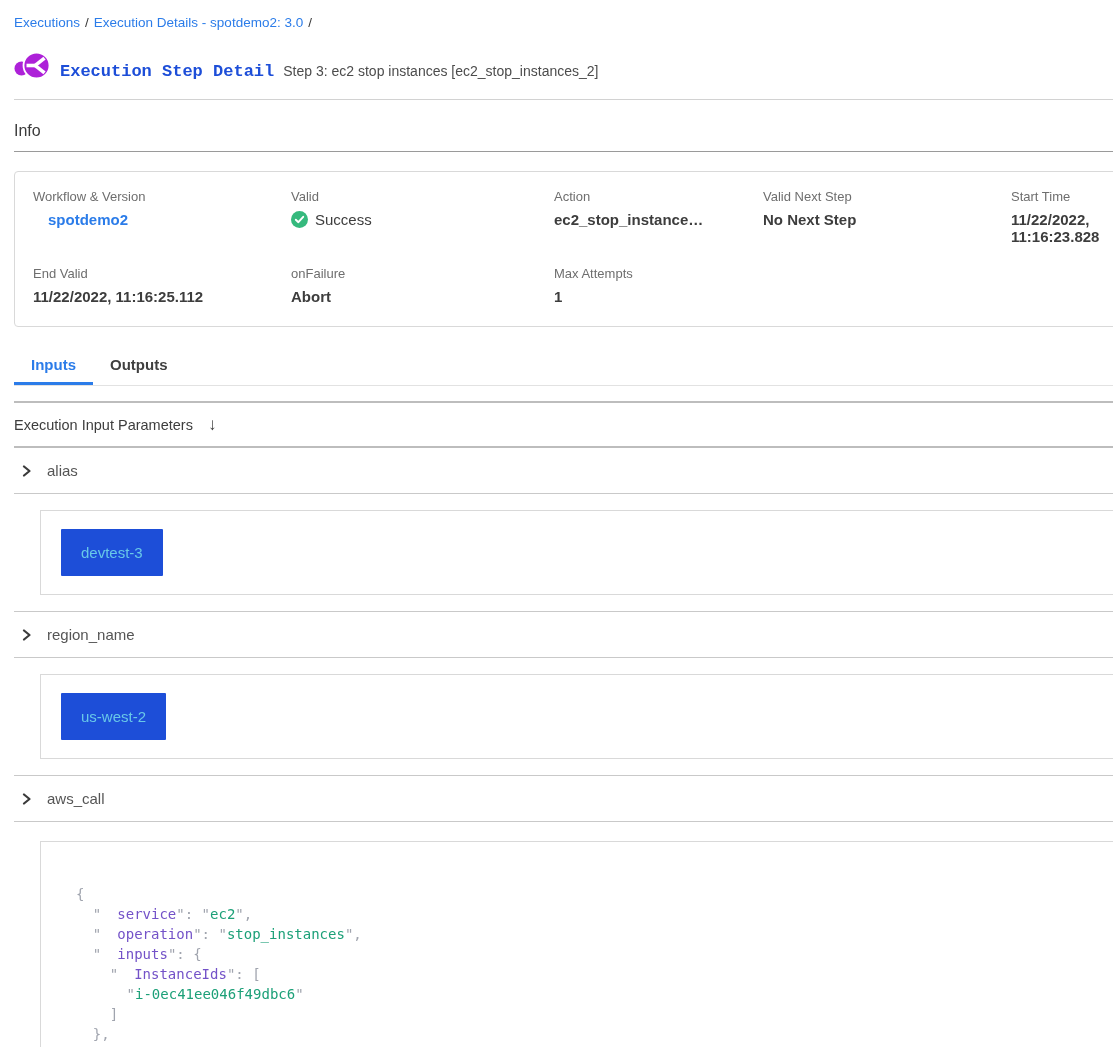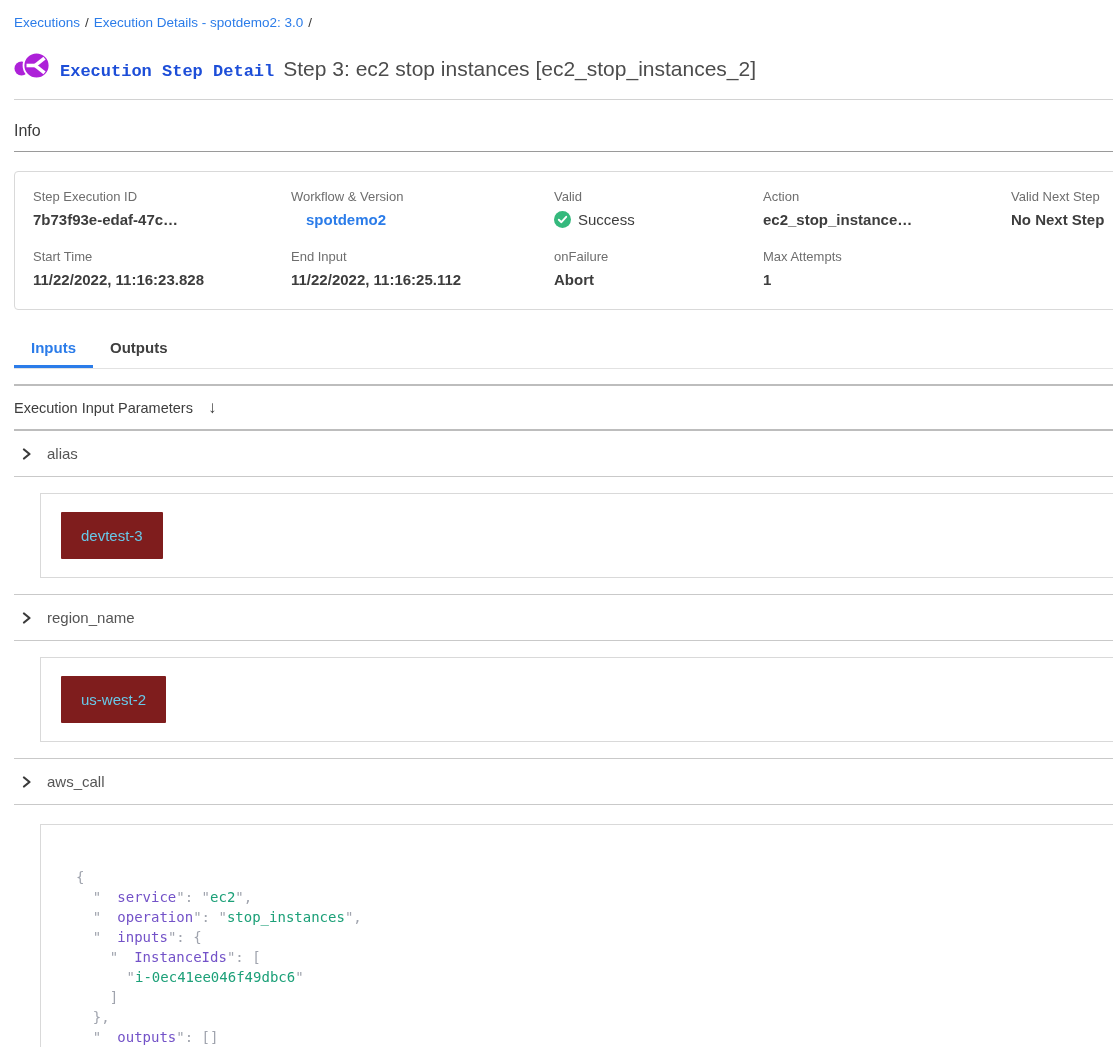--- a/index.html
+++ b/index.html
@@ -13,21 +13,21 @@
 
   
   .breadcrumb { font-size:13.5px; line-height:17px; }
   .breadcrumb a { color:#2b7ce9; text-decoration:none; cursor:pointer; }
   .breadcrumb .sep { color:#3b3b3b; margin:0 5px; }
 
   
   .title-row { display:flex; align-items:center; margin-top:16px; }
   .app-icon { width:36px; height:34px; display:inline-flex; margin-right:10px; }
   .t-main { font-size:17px; font-weight:700; color:#1d4ed8;font-family:Liberation Mono, monospace; }
-  .t-sub  { font-size:21px; font-weight:400; color:#4c4c4c; margin-left:9px; }
+  .t-sub  { font-size:14px; font-weight:400; color:#4c4c4c; margin-left:9px; }
   .rule-light { border:none; border-top:1px solid #d2d2d2; margin-top:15px; width:1138px; }
 
   
   .info-heading { font-size:16px; font-weight:400; color:#3b3b3b; margin-top:22px; }
   .info-rule { border-top:1px solid #9a9a9a; margin-top:11px; width:1138px; }
   .card {
     width:1136px; margin-top:19px; border:1px solid #d9d9d9; border-radius:4px;
     background:#fff; padding:17px 18px 21px 18px;
   }
   .grid { display:grid; grid-template-columns:258px 263px 209px 248px 1fr; row-gap:21px; }
@@ -53,21 +53,21 @@
   
   .param-header { display:flex; align-items:center; height:45px; padding-left:7px; }
   .param-header .chev { width:11px; height:12px; display:inline-flex; margin-right:15px; cursor:pointer; }
   .param-header .pname { font-size:15px; color:#555; }
 
   .value-box {
     margin:16px 0 16px 26px; width:1112px;
     border:1px solid #d9d9d9; background:#fff; padding:18px 20px;
   }
   .chip {
-    display:inline-block; background:#7f1d1d; padding:15px 20px;
+    display:inline-block; background:#1d4ed8; padding:15px 20px;
     font-size:15px; color:#68c8e8; border-radius:1px;
   }
 
   .code-box {
     margin:19px 0 0 26px; width:1112px; min-height:250px;
     border:1px solid #d9d9d9; background:#fff; padding:42px 20px 30px 35px;
   }
   .code-line { font-family:"DejaVu Sans Mono","Liberation Mono",monospace; font-size:14px; line-height:20px; white-space:pre; }
   .tok-p { color:#a0a4ae; }
   .tok-k { color:#7352c8;margin-left:16px; }
@@ -100,24 +100,20 @@
   </header>
 
   <hr class="rule-light">
 
   <h2 class="info-heading">Info</h2>
   <div class="info-rule"></div>
 
   <section class="card">
     <div class="grid">
       <div class="cell">
-        <div class="lbl">Step Execution ID</div>
-        <div class="val">7b73f93e-edaf-47c…</div>
-      </div>
-      <div class="cell">
         <div class="lbl">Workflow &amp; Version</div>
         <div class="val link">spotdemo2</div>
       </div>
       <div class="cell">
         <div class="lbl">Valid</div>
         <div class="val status">
           <span class="status-icon">
             <svg viewBox="0 0 17 17" width="17" height="17">
               <circle cx="8.5" cy="8.5" r="8.5" fill="#35b97d"></circle>
               <path d="M4.8 8.7 L7.4 11.2 L12.2 5.8" stroke="#ffffff" stroke-width="1.9" fill="none" stroke-linecap="round" stroke-linejoin="round"></path>
@@ -132,21 +128,21 @@
       </div>
       <div class="cell">
         <div class="lbl">Valid Next Step</div>
         <div class="val">No Next Step</div>
       </div>
       <div class="cell">
         <div class="lbl">Start Time</div>
         <div class="val">11/22/2022, 11:16:23.828</div>
       </div>
       <div class="cell">
-        <div class="lbl">End Input</div>
+        <div class="lbl">End Valid</div>
         <div class="val">11/22/2022, 11:16:25.112</div>
       </div>
       <div class="cell">
         <div class="lbl">onFailure</div>
         <div class="val">Abort</div>
       </div>
       <div class="cell">
         <div class="lbl">Max Attempts</div>
         <div class="val">1</div>
       </div>

